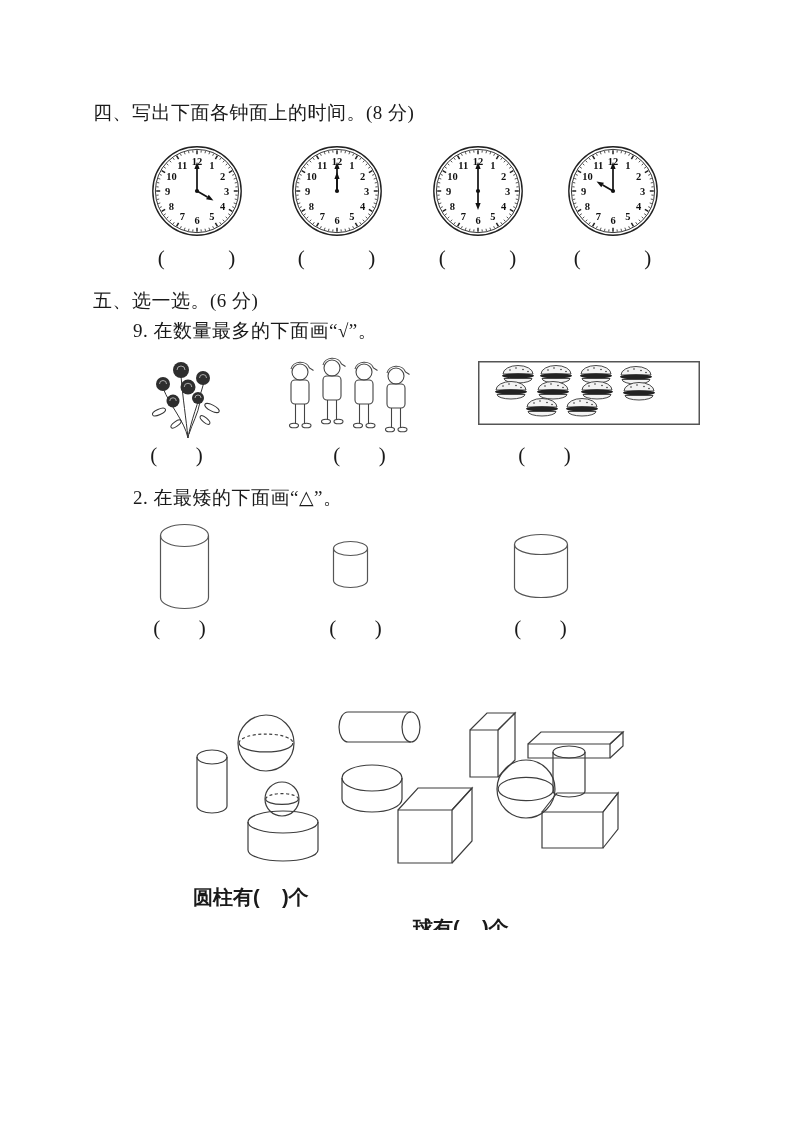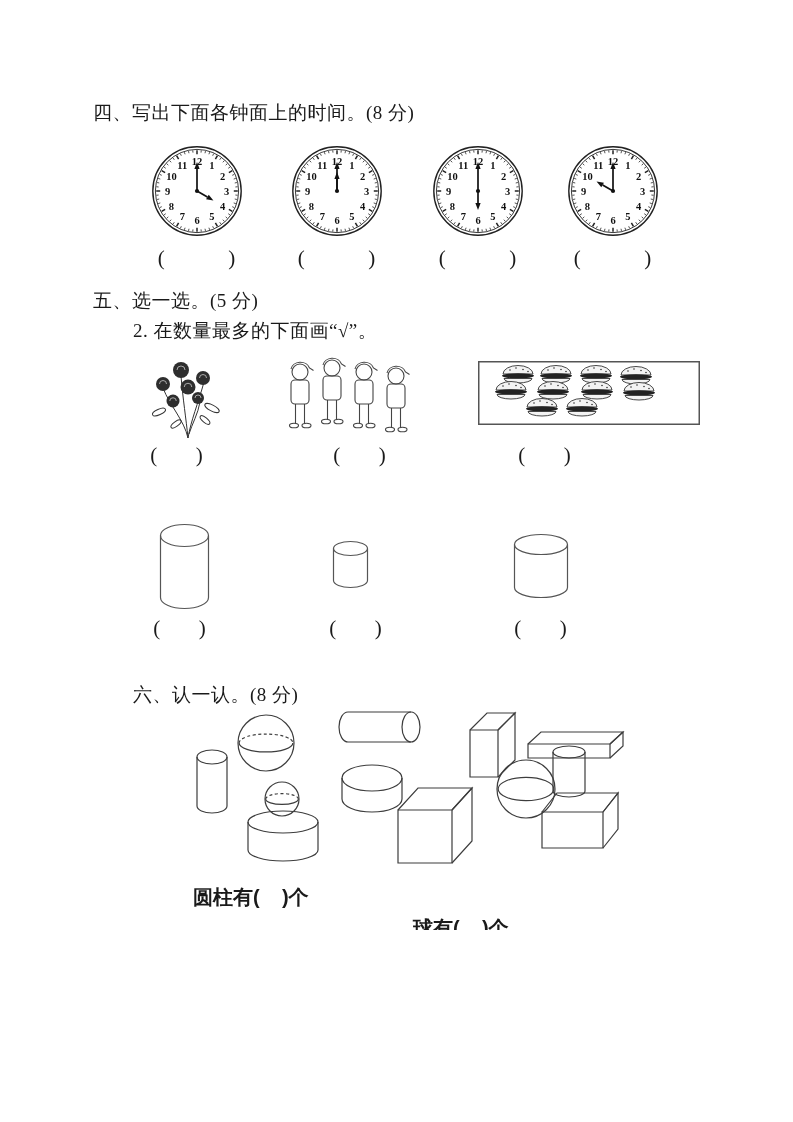--- a/index.html
+++ b/index.html
@@ -340,22 +340,22 @@
         <polygon points="29.55,36.50 36.91,37.75 34.31,42.25" fill="#111"></polygon>
         <line x1="46" y1="46" x2="46.00" y2="24.00" stroke="#111" stroke-width="1.7"></line>
         <polygon points="46.00,17.00 48.60,24.00 43.40,24.00" fill="#111"></polygon>
         <circle cx="46" cy="46" r="2.1" fill="#111"></circle>
       </svg></div>
   <div class="blank" style="left:142px;top:246px;width:110px">(          )</div>
   <div class="blank" style="left:282px;top:246px;width:110px">(          )</div>
   <div class="blank" style="left:423px;top:246px;width:110px">(          )</div>
   <div class="blank" style="left:558px;top:246px;width:110px">(          )</div>
 
-  <div class="hdr" style="left:93px;top:288px">五、选一选。(5 分)</div>
-  <div class="qtext" style="left:133px;top:318px">2. 在数量最多的下面画“√”。</div>
+  <div class="hdr" style="left:93px;top:288px">五、选一选。(6 分)</div>
+  <div class="qtext" style="left:133px;top:318px">9. 在数量最多的下面画“√”。</div>
 
   <div class="img" style="left:148px;top:356px"><svg width="80" height="84" viewBox="0 0 80 84">
         <g stroke="#333" stroke-width="1" fill="none">
           <path d="M40 82 C38 62 35 44 33 20"></path>
           <path d="M40 82 C43 64 50 48 56 26"></path>
           <path d="M40 82 C36 64 22 50 15 32"></path>
           <path d="M41 78 C44 68 50 58 52 46"></path>
           <ellipse cx="64" cy="52" rx="8" ry="3" transform="rotate(28 64 52)"></ellipse>
           <ellipse cx="11" cy="56" rx="7" ry="2.8" transform="rotate(-24 11 56)"></ellipse>
           <ellipse cx="57" cy="64" rx="6" ry="2.4" transform="rotate(40 57 64)"></ellipse>
@@ -482,37 +482,37 @@
         <circle cx="102" cy="40" r="0.8" fill="#333"></circle>
         <circle cx="109" cy="41.5" r="0.8" fill="#333"></circle>
         <circle cx="114" cy="43.5" r="0.8" fill="#333"></circle>
         <ellipse cx="104" cy="47.8" rx="16" ry="2.6" fill="#222"></ellipse>
         <path d="M90 50.5 A 14 4.5 0 0 0 118 50.5 Z" fill="#f3f3f3" stroke="#333" stroke-width="0.9"></path>
       </svg></div>
   <div class="blank" style="left:132px;top:443px;width:90px">(      )</div>
   <div class="blank" style="left:315px;top:443px;width:90px">(      )</div>
   <div class="blank" style="left:500px;top:443px;width:90px">(      )</div>
 
+  <div class="qtext" style="left:133px;top:485px">2. 在最矮的下面画“△”。</div>
   <div class="img" style="left:159px;top:523px"><svg width="51" height="87" viewBox="0 0 51 87">
         <ellipse cx="25.5" cy="12.5" rx="24" ry="11" fill="none" stroke="#555" stroke-width="1.2"></ellipse>
         <path d="M1.5 12.5 L1.5 74.5 A 24 11 0 0 0 49.5 74.5 L49.5 12.5" fill="none" stroke="#555" stroke-width="1.2"></path>
       </svg></div>
   <div class="img" style="left:332px;top:540px"><svg width="37" height="49" viewBox="0 0 37 49">
         <ellipse cx="18.5" cy="8.5" rx="17" ry="7" fill="none" stroke="#555" stroke-width="1.2"></ellipse>
         <path d="M1.5 8.5 L1.5 40.5 A 17 7 0 0 0 35.5 40.5 L35.5 8.5" fill="none" stroke="#555" stroke-width="1.2"></path>
       </svg></div>
   <div class="img" style="left:513px;top:533px"><svg width="56" height="66" viewBox="0 0 56 66">
         <ellipse cx="28" cy="11.5" rx="26.5" ry="10" fill="none" stroke="#555" stroke-width="1.2"></ellipse>
         <path d="M1.5 11.5 L1.5 54.5 A 26.5 10 0 0 0 54.5 54.5 L54.5 11.5" fill="none" stroke="#555" stroke-width="1.2"></path>
       </svg></div>
   <div class="blank" style="left:135px;top:616px;width:90px">(      )</div>
   <div class="blank" style="left:311px;top:616px;width:90px">(      )</div>
   <div class="blank" style="left:496px;top:616px;width:90px">(      )</div>
 
-  <div class="hdr" style="left:133px;top:682px">六、认一认。(8 分)</div>
   <div class="img" style="left:190px;top:702px"><svg width="500" height="178" viewBox="0 0 500 178">
         <ellipse cx="22" cy="55" rx="15" ry="7" fill="none" stroke="#3d3d3d" stroke-width="1.2"></ellipse>
         <path d="M7 55 V104 A 15 7 0 0 0 37 104 V55" fill="none" stroke="#3d3d3d" stroke-width="1.2"></path>
         <circle cx="76" cy="41" r="28" fill="none" stroke="#3d3d3d" stroke-width="1.2"></circle>
         <path d="M49.120000000000005 41 A 26.88 8.96 0 0 0 102.88 41" fill="none" stroke="#3d3d3d" stroke-width="1.2"></path>
         <path d="M49.120000000000005 41 A 26.88 8.96 0 0 1 102.88 41" fill="none" stroke="#3d3d3d" stroke-width="1.2" stroke-dasharray="3 2.5"></path>
         <path d="M158 10 H221 M158 40 H221 M158 10 A 9 15 0 0 0 158 40" fill="none" stroke="#3d3d3d" stroke-width="1.2"></path>
         <ellipse cx="221" cy="25" rx="9" ry="15" fill="none" stroke="#3d3d3d" stroke-width="1.2"></ellipse>
         <circle cx="92" cy="97" r="17" fill="none" stroke="#3d3d3d" stroke-width="1.2"></circle>
         <path d="M75.68 97 A 16.32 5.44 0 0 0 108.32 97" fill="none" stroke="#3d3d3d" stroke-width="1.2"></path>

